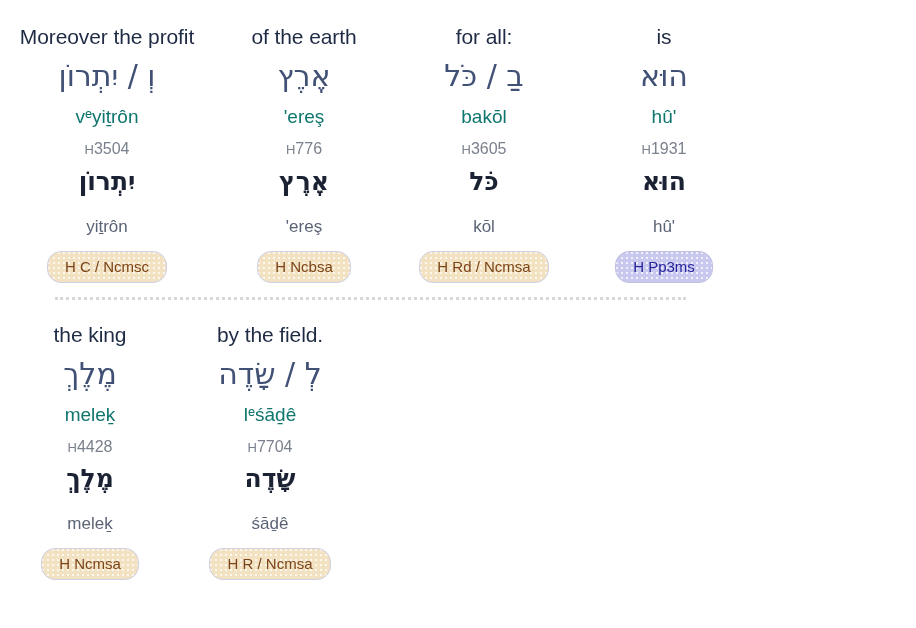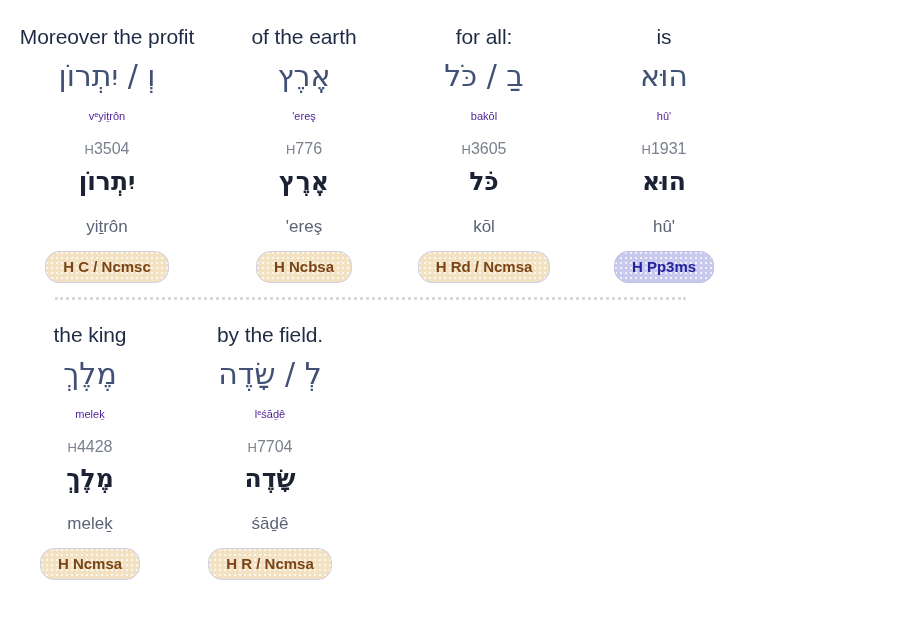--- a/index.html
+++ b/index.html
@@ -60,23 +60,23 @@
     font-family: "DejaVu Sans", "Liberation Serif", serif;
     font-size: 30px;
     line-height: 48px;
     color: #415075;
     direction: rtl;
     white-space: nowrap;
     margin-top: 2px;
   }
 
   .translit {
-    font-size: 11px;
+    font-size: 19px;
     line-height: 25px;
-    color: #4c1d95;
+    color: #0f766e;
     white-space: nowrap;
     margin-top: 4px;
   }
 
   .strongs {
     font-size: 16px;
     line-height: 22px;
     color: #7a808c;
     white-space: nowrap;
     margin-top: 9px;
@@ -105,21 +105,21 @@
     margin-top: 13px;
   }
 
   
   .morph {
     margin-top: 12px;
     display: inline-block;
     padding: 6px 17px 7px 17px;
     border-radius: 14px;
     font-size: 15px;
-    font-weight: bold;
+    font-weight: normal;
     line-height: 17px;
     white-space: nowrap;
     border: 1px solid #c9c9e4;
     background-image:
       radial-gradient(circle at 1px 1px, rgba(255,255,255,0.75) 1px, transparent 1.2px);
     background-size: 5px 5px;
   }
   .morph.m-pron { background-color: #c9c8ef; color: #24239c; border-color: #c0c0e0; }
   .morph.m-noun { background-color: #f2e2c2; color: #7a4418; border-color: #cfcfe6; }
   .morph.m-verb { background-color: #abefc9; color: #10613a; border-color: #c6c6e2; }

